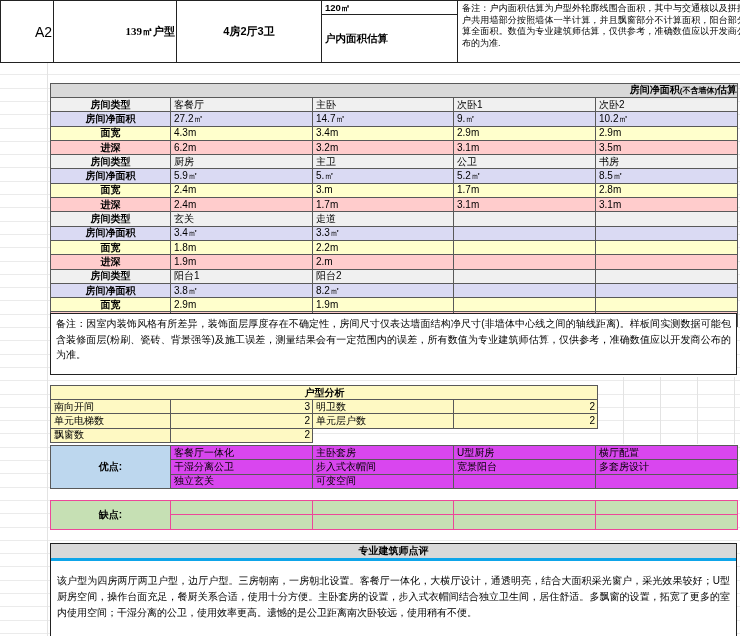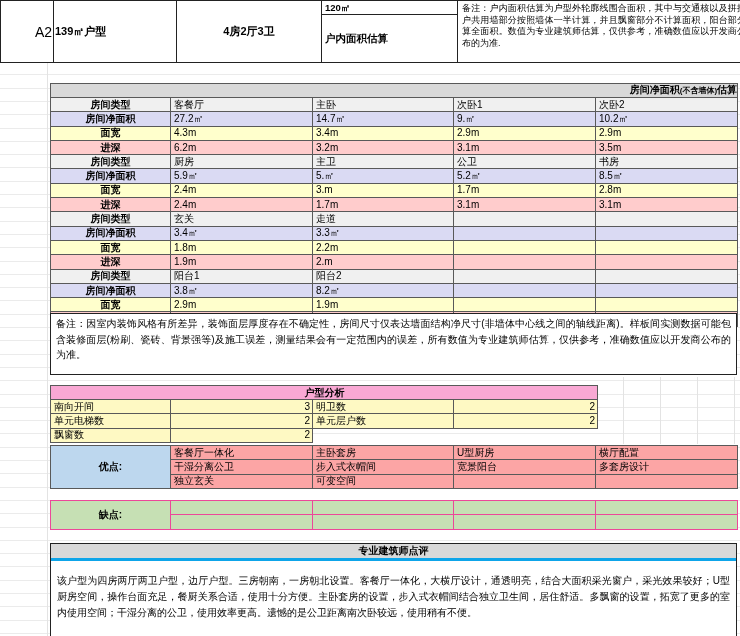--- a/index.html
+++ b/index.html
@@ -19,21 +19,21 @@
   .vl-a3{left:697px;top:377px;height:67px;}
   .vl-a4{left:734px;top:377px;height:67px;}
 
   table{border-collapse:collapse;table-layout:fixed;}
   td{overflow:hidden;white-space:nowrap;vertical-align:middle;}
 
   
   #top-table{position:absolute;left:0;top:0;width:737px;height:62px;}
   #top-table td{border:1px solid #222;background:#fff;}
   .c-unit{width:50px;text-align:right;font-size:14px;}
-  .c-type{width:120px;text-align:left;font-weight:bold;font-size:11px;}
+  .c-type{width:120px;text-align:right;font-weight:bold;font-size:11px;font-family:Liberation Serif, serif;}
   .c-rooms{width:142px;text-align:center;font-weight:bold;font-size:11px;}
   .c-areacol{width:135px;padding:0;}
   .area-top{height:13px;border-bottom:1px solid #222;font-weight:bold;font-size:9.5px;padding:0 0 0 3px;line-height:13px;}
   .area-bot{height:47px;display:flex;align-items:center;font-weight:bold;font-size:10.5px;padding-left:3px;}
   .c-remark{width:290px;vertical-align:top;}
   .remark-text{font-size:9px;line-height:11.6px;white-space:normal;padding:1px 3px;text-align:justify;}
 
   
   #room-table{position:absolute;left:50px;top:83px;width:687px;}
   #room-table td{border:1px solid #595959;height:13.3px;line-height:12px;padding:0 0 0 3px;font-size:10px;}
@@ -45,27 +45,27 @@
   tr.r-width td{background:#ffffcc;}
   tr.r-depth td{background:#ffcccc;}
 
   
   #note-box{position:absolute;left:50px;top:313px;width:687px;height:62px;border:1px solid #222;background:#fff;box-sizing:border-box;}
   #note-box .txt{font-size:10px;line-height:15.6px;padding:2px 5px;text-align:justify;}
 
   
   #analysis-table{position:absolute;left:50px;top:385px;width:547px;}
   #analysis-table td{border:1px solid #595959;background:#fef9c3;height:13.3px;line-height:12px;font-size:10px;padding:0 2px 0 3px;}
-  #analysis-table tr.hdr td{background:#f9a8d4;text-align:center;font-weight:bold;height:13px;}
+  #analysis-table tr.hdr td{background:#fef9c3;text-align:center;font-weight:bold;height:13px;}
   #analysis-table td.val{text-align:right;}
   #analysis-table td.ghost{border:none;background:transparent;}
 
   
   #pros-table{position:absolute;left:50px;top:445px;width:687px;}
-  #pros-table td{border:1px solid #595959;background:#fca5a5;height:13.3px;line-height:12px;font-size:10px;padding:0 0 0 3px;}
+  #pros-table td{border:1px solid #595959;background:#d946ef;height:13.3px;line-height:12px;font-size:10px;padding:0 0 0 3px;}
   #pros-table td.plabel{background:#bdd7ee;text-align:center;font-weight:bold;padding:0;}
   #cons-table{position:absolute;left:50px;top:500px;width:687px;}
   #cons-table td{border:1px solid #ec4899;background:#c6e0b4;height:13.3px;line-height:12px;font-size:10px;padding:0 0 0 3px;}
   #cons-table td.clabel{text-align:center;font-weight:bold;padding:0;}
 
   
   #review-box{position:absolute;left:50px;top:543px;width:687px;border:1px solid #222;background:#fff;box-sizing:border-box;}
   #review-box .rv-hdr{height:14px;line-height:14px;background:#d9d9d9;border-bottom:3px solid #0ea5e9;text-align:center;font-weight:bold;font-size:10px;}
   #review-box .rv-body{height:76px;padding:12px 6px 0 6px;font-size:10px;line-height:16px;text-align:justify;}
 

